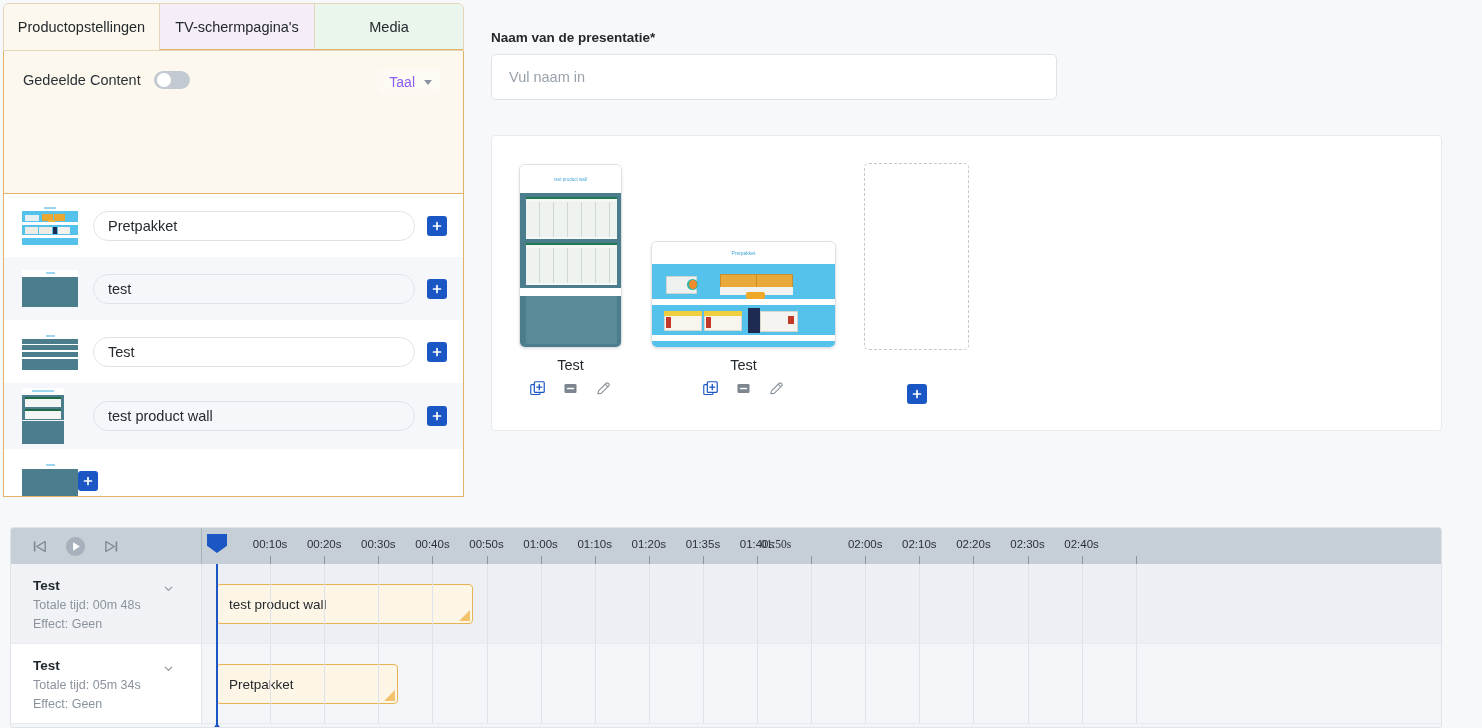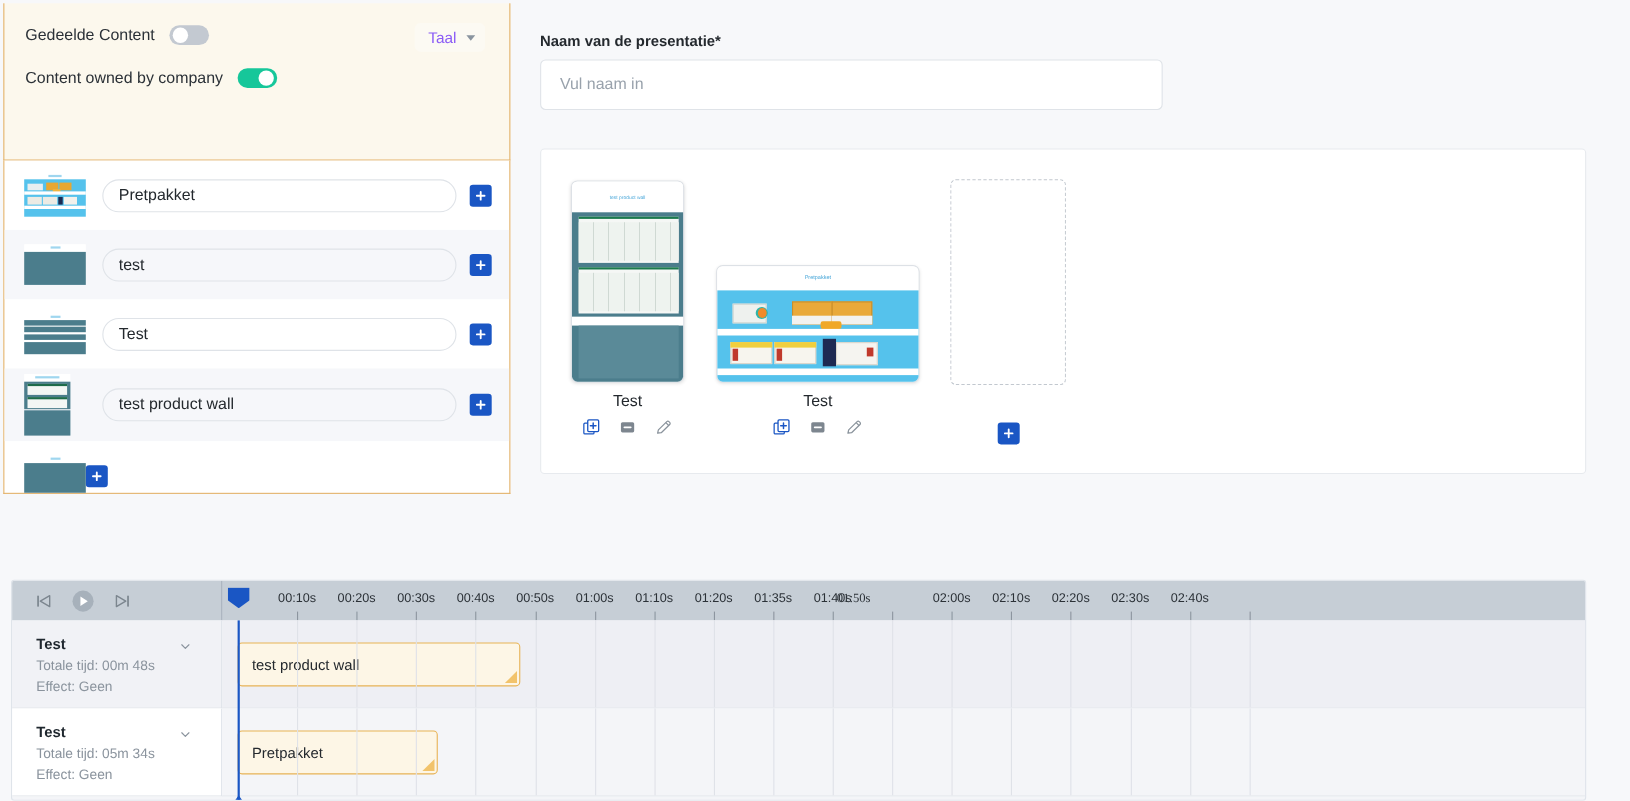--- a/index.html
+++ b/index.html
@@ -215,40 +215,45 @@
     background: #1a56c4; clip-path: polygon(50% 0,100% 100%,0 100%);
   }
 </style>
 </head>
 <body>
 
 <div id="root">
 
   <div class="left-panel">
 
+    <div class="tabs">
+      <div class="tab tab-0">
+        <span>Productopstellingen</span>
+      </div>
+      <div class="tab tab-1">
+        <span>TV-schermpagina's</span>
+      </div>
+      <div class="tab tab-2">
+        <span>Media</span>
+      </div>
+    </div>
 
     <div class="filters">
       <div class="filter-row">
         <span class="filter-label">Gedeelde Content</span>
         <div class="toggle off">
           <div class="knob"></div>
         </div>
       </div>
 
       <div class="lang-select">
         <span class="lbl">Taal</span>
         <span class="caret"></span>
       </div>
 
-      <div class="filter-row" style="margin-top:9px;">
-        <span class="filter-label">Content owned by company</span>
-        <div class="toggle on">
-          <div class="knob"></div>
-        </div>
-      </div>
 
     </div>
 
     <div class="list">
 
       <div class="list-row">
         <div class="thumb">
           <div class="mini">
             <div style="position:absolute;left:0;top:0;width:56px;height:6px;background:#fff;"></div>
             <div style="position:absolute;left:22px;top:2px;width:12px;height:2px;background:#9fd6ef;"></div>

